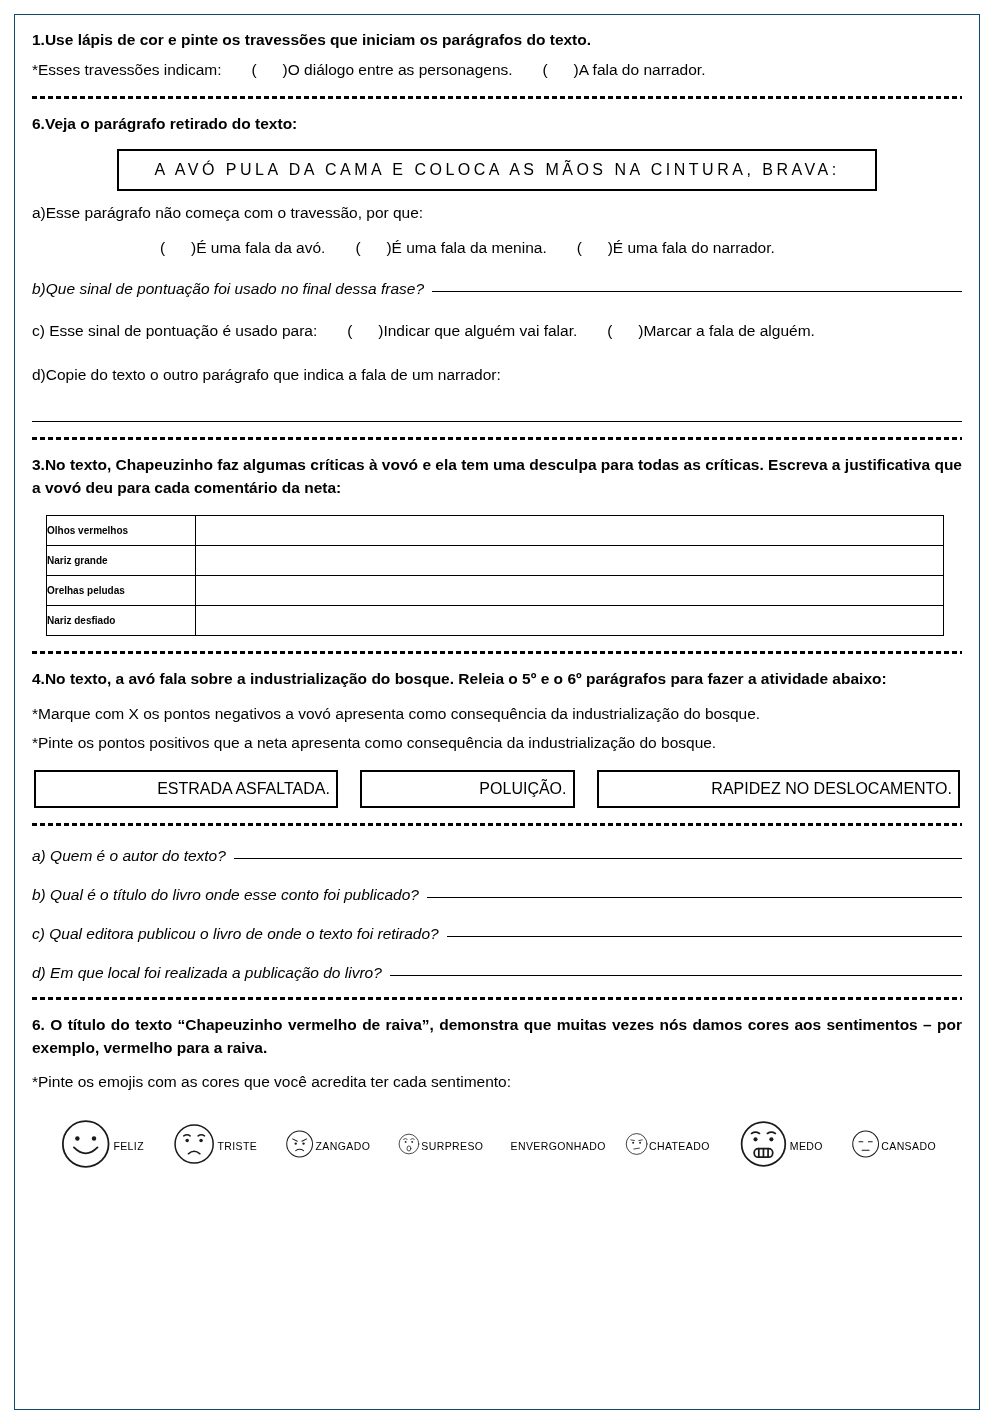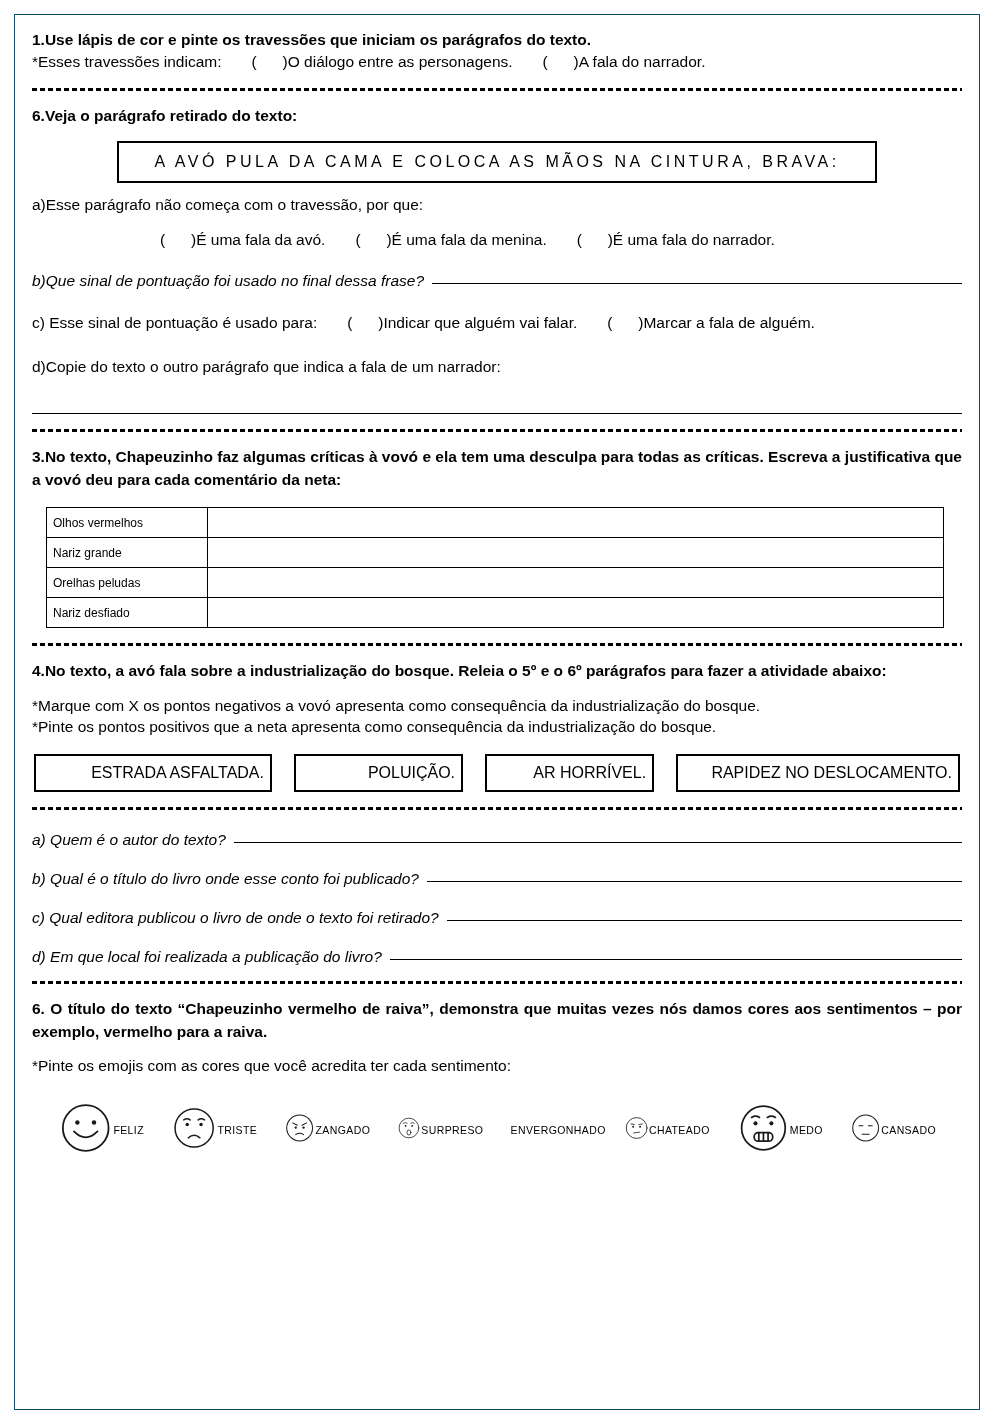--- a/index.html
+++ b/index.html
@@ -9,33 +9,33 @@
   .txt{font-size:15.5px;line-height:1.4;}
   .row{display:flex;align-items:baseline;}
   .sep{height:3px;margin:15px 0 14px 0;background:repeating-linear-gradient(to right,#000 0 5px,transparent 5px 8px);}
   .cb{white-space:pre;font-size:15.5px;}
   .gap-m{width:30px;display:inline-block;}
   .quote-box{border:2px solid #000;margin:13px auto 11px 85px;width:740px;padding:10px 8px;text-align:center;
              font-size:16px;letter-spacing:3.5px;font-weight:500;}
   .wline{flex:1;border-bottom:1.4px solid #000;margin-left:8px;transform:translateY(-2px);min-width:40px;}
   .fullline{border-bottom:1.4px solid #000;height:20px;margin-top:16px;}
   .jtable{margin:16px 0 6px 14px;width:898px;border:1px solid #000;border-collapse:collapse;}
-  .jtable td{border:1px solid #000;height:27px;font-size:12px;padding:1px 6px;}
+  .jtable td{border:1px solid #000;height:27px;font-size:10px;padding:1px 0;font-weight:bold;}
   .jtable .lbl{width:148px;}
   .boxrow{display:flex;gap:22px;margin:16px 2px 4px 2px;}
   .opt-box{border:2px solid #000;padding:8px 6px;text-align:right;font-size:16px;white-space:nowrap;}
   .b1{flex:1.45;} .b2{flex:1.0;} .b3{flex:1.0;} .b4{flex:1.75;}
   .q5line{display:flex;align-items:baseline;margin-top:21px;font-size:15.5px;}
   .q5line span:first-child{white-space:nowrap;font-style:italic;}
   .emoji-row{display:flex;justify-content:space-between;margin:18px 26px 0 26px;}
   .emoji{display:flex;flex-direction:row;align-items:center;width:86px;}
   .elabel{font-size:10.5px;letter-spacing:.4px;margin-top:5px;text-align:center;}
   svg .ln{fill:none;stroke:#1a1a1a;stroke-width:2.6;stroke-linecap:round;}
   svg .fl{fill:#1a1a1a;stroke:none;}
-  .mt8{} .mt12{margin-top:12px;} .mt14{margin-top:14px;} .mt22{margin-top:22px;}
+  .mt8{margin-top:8px;} .mt12{margin-top:12px;} .mt14{margin-top:14px;} .mt22{margin-top:22px;}
   .indent{margin-left:128px;}
 </style>
 </head>
 <body>
 
 <div class="frame">
 
   <div class="q-title">1.Use lápis de cor e pinte os travessões que iniciam os parágrafos do texto.</div>
   <div class="row txt mt8">
     <span>*Esses travessões indicam:</span>
@@ -100,21 +100,20 @@
   </tbody>
     </table>
   <div class="sep"></div>
 
   <div class="q-title">4.No texto, a avó fala sobre a industrialização do bosque. Releia o 5º e o 6º parágrafos para fazer a atividade abaixo:</div>
   <div class="txt mt12">*Marque com X os pontos negativos a vovó apresenta como consequência da industrialização do bosque.</div>
   <div class="txt mt8">*Pinte os pontos positivos que a neta apresenta como consequência da industrialização do bosque.</div>
   <div class="boxrow">
     <div class="opt-box b1">ESTRADA ASFALTADA.</div>
     <div class="opt-box b2">POLUIÇÃO.</div>
-    <div class="opt-box b3">AR HORRÍVEL.</div>
     <div class="opt-box b4">RAPIDEZ NO DESLOCAMENTO.</div>
   </div>
   <div class="sep"></div>
 
   <div class="q5line">
     <span>a) Quem é o autor do texto?</span>
     <span class="wline"></span>
   </div>
   <div class="q5line">
     <span>b) Qual é o título do livro onde esse conto foi publicado?</span>

